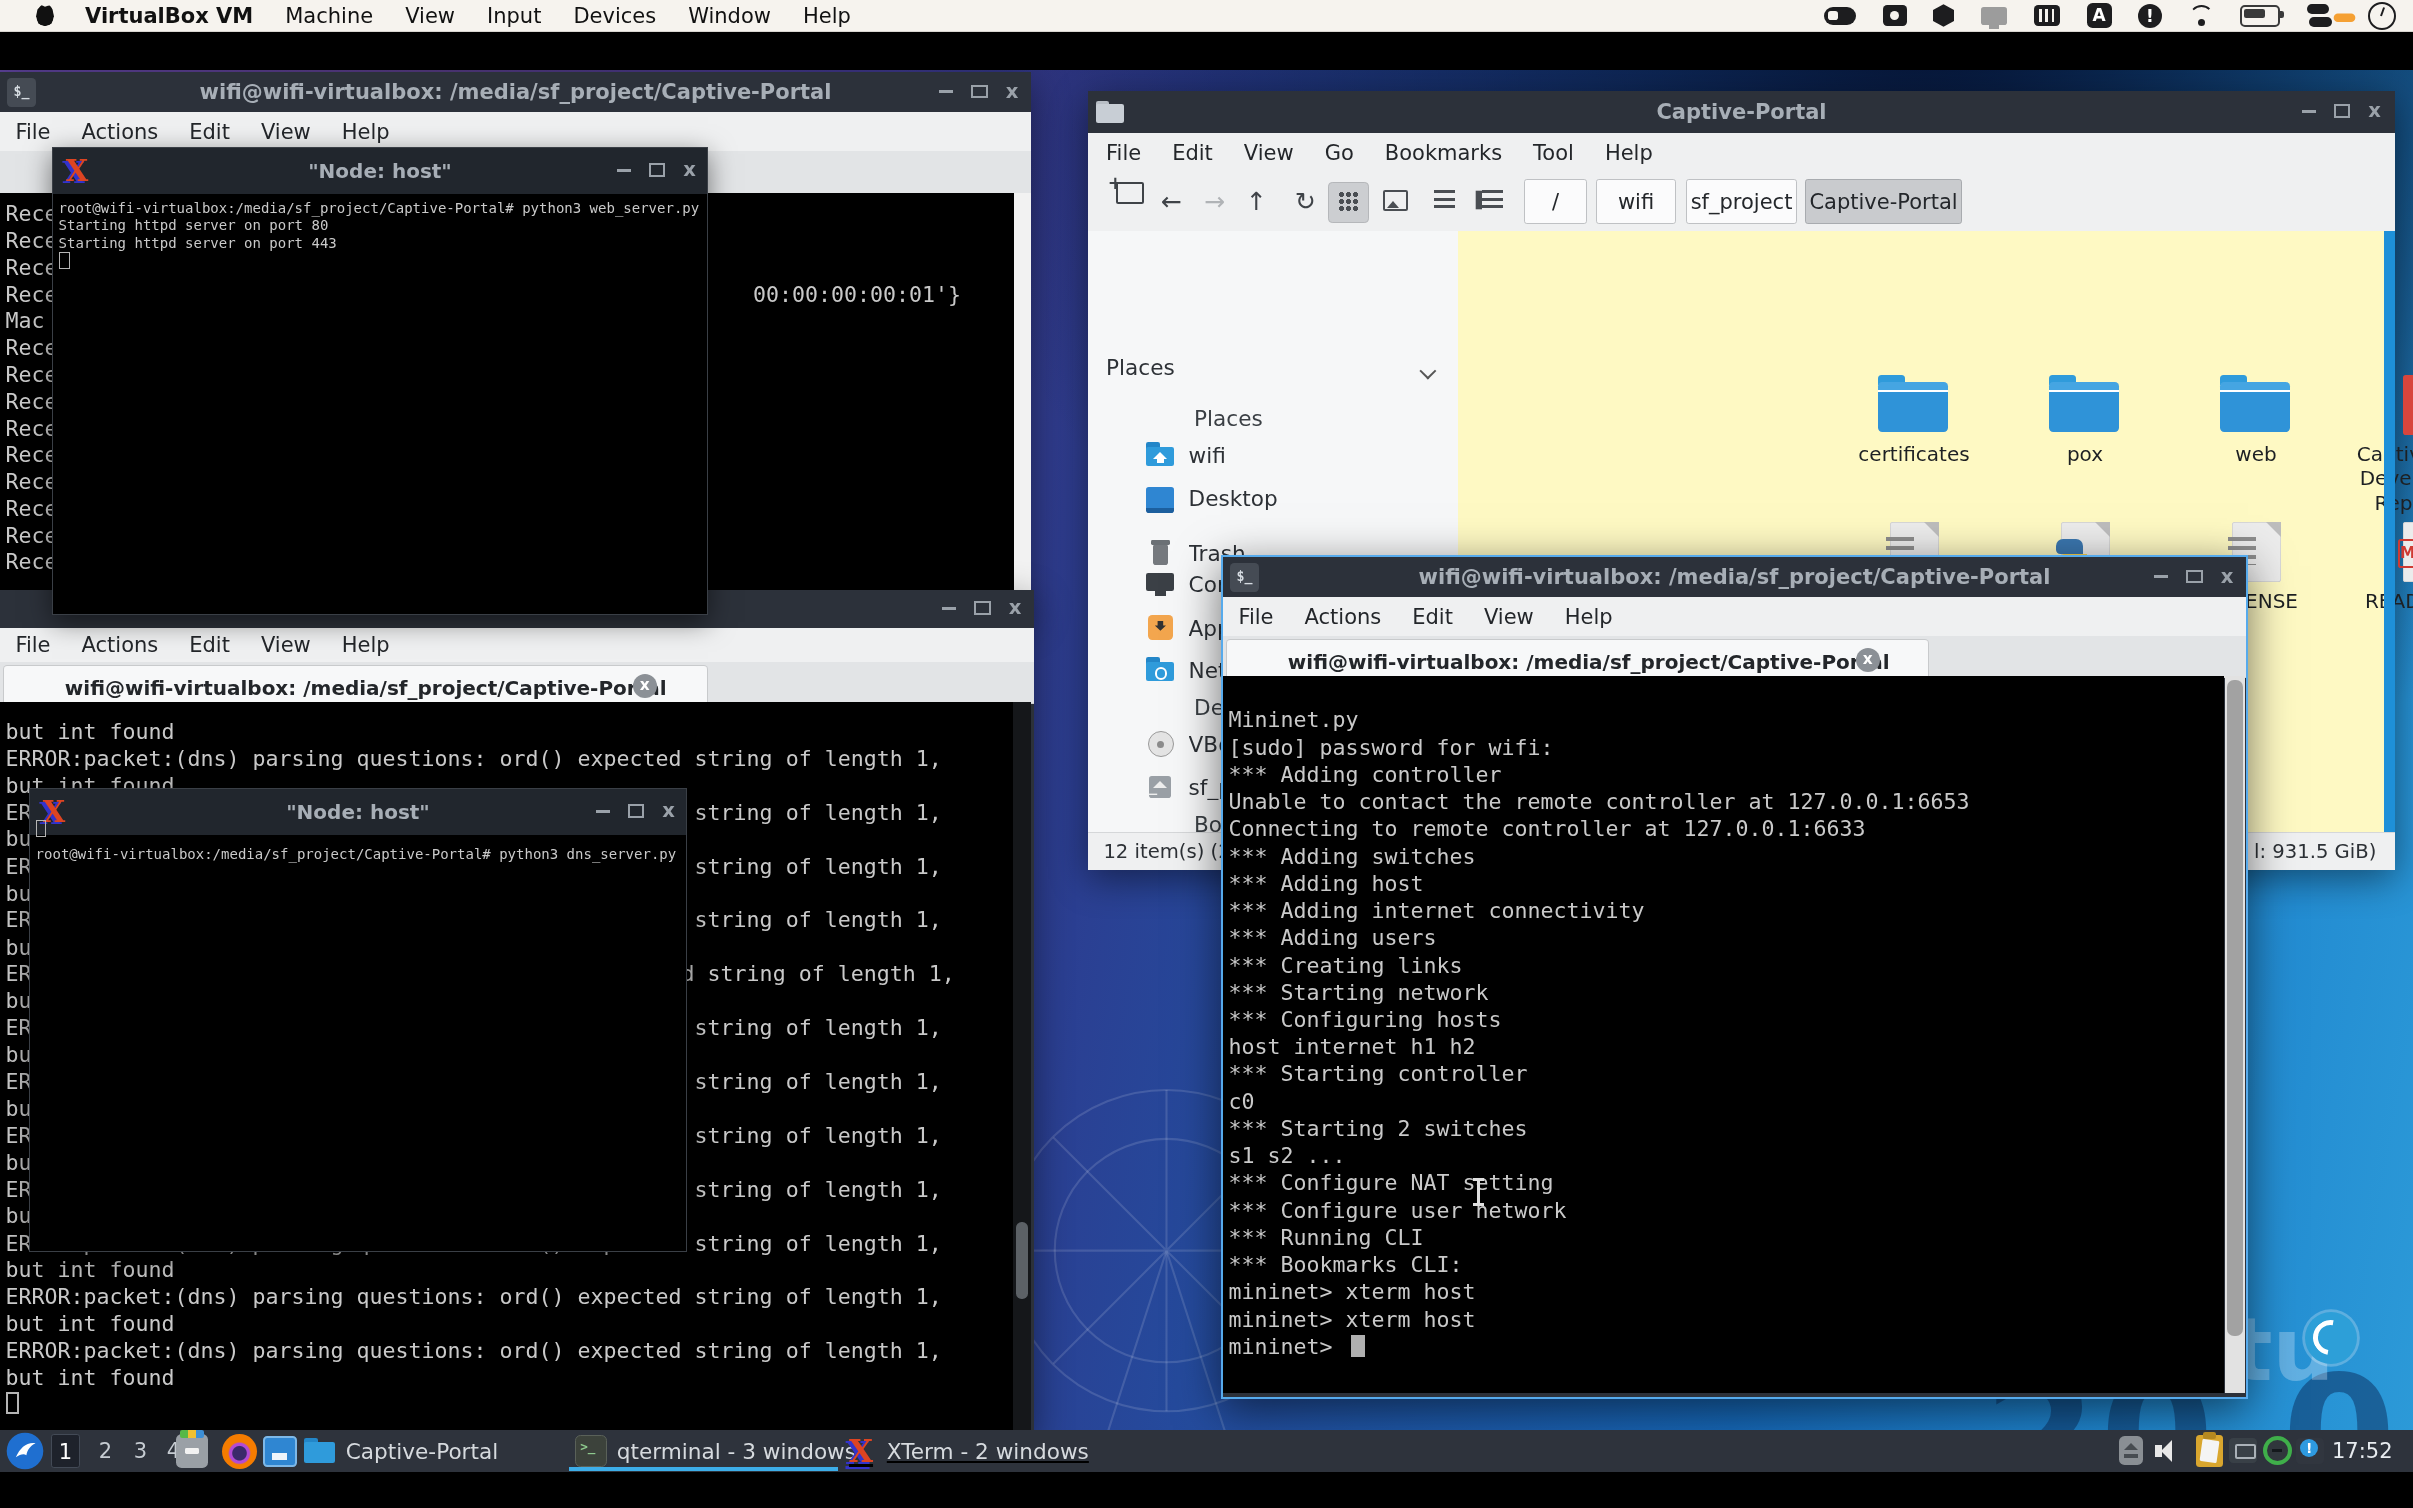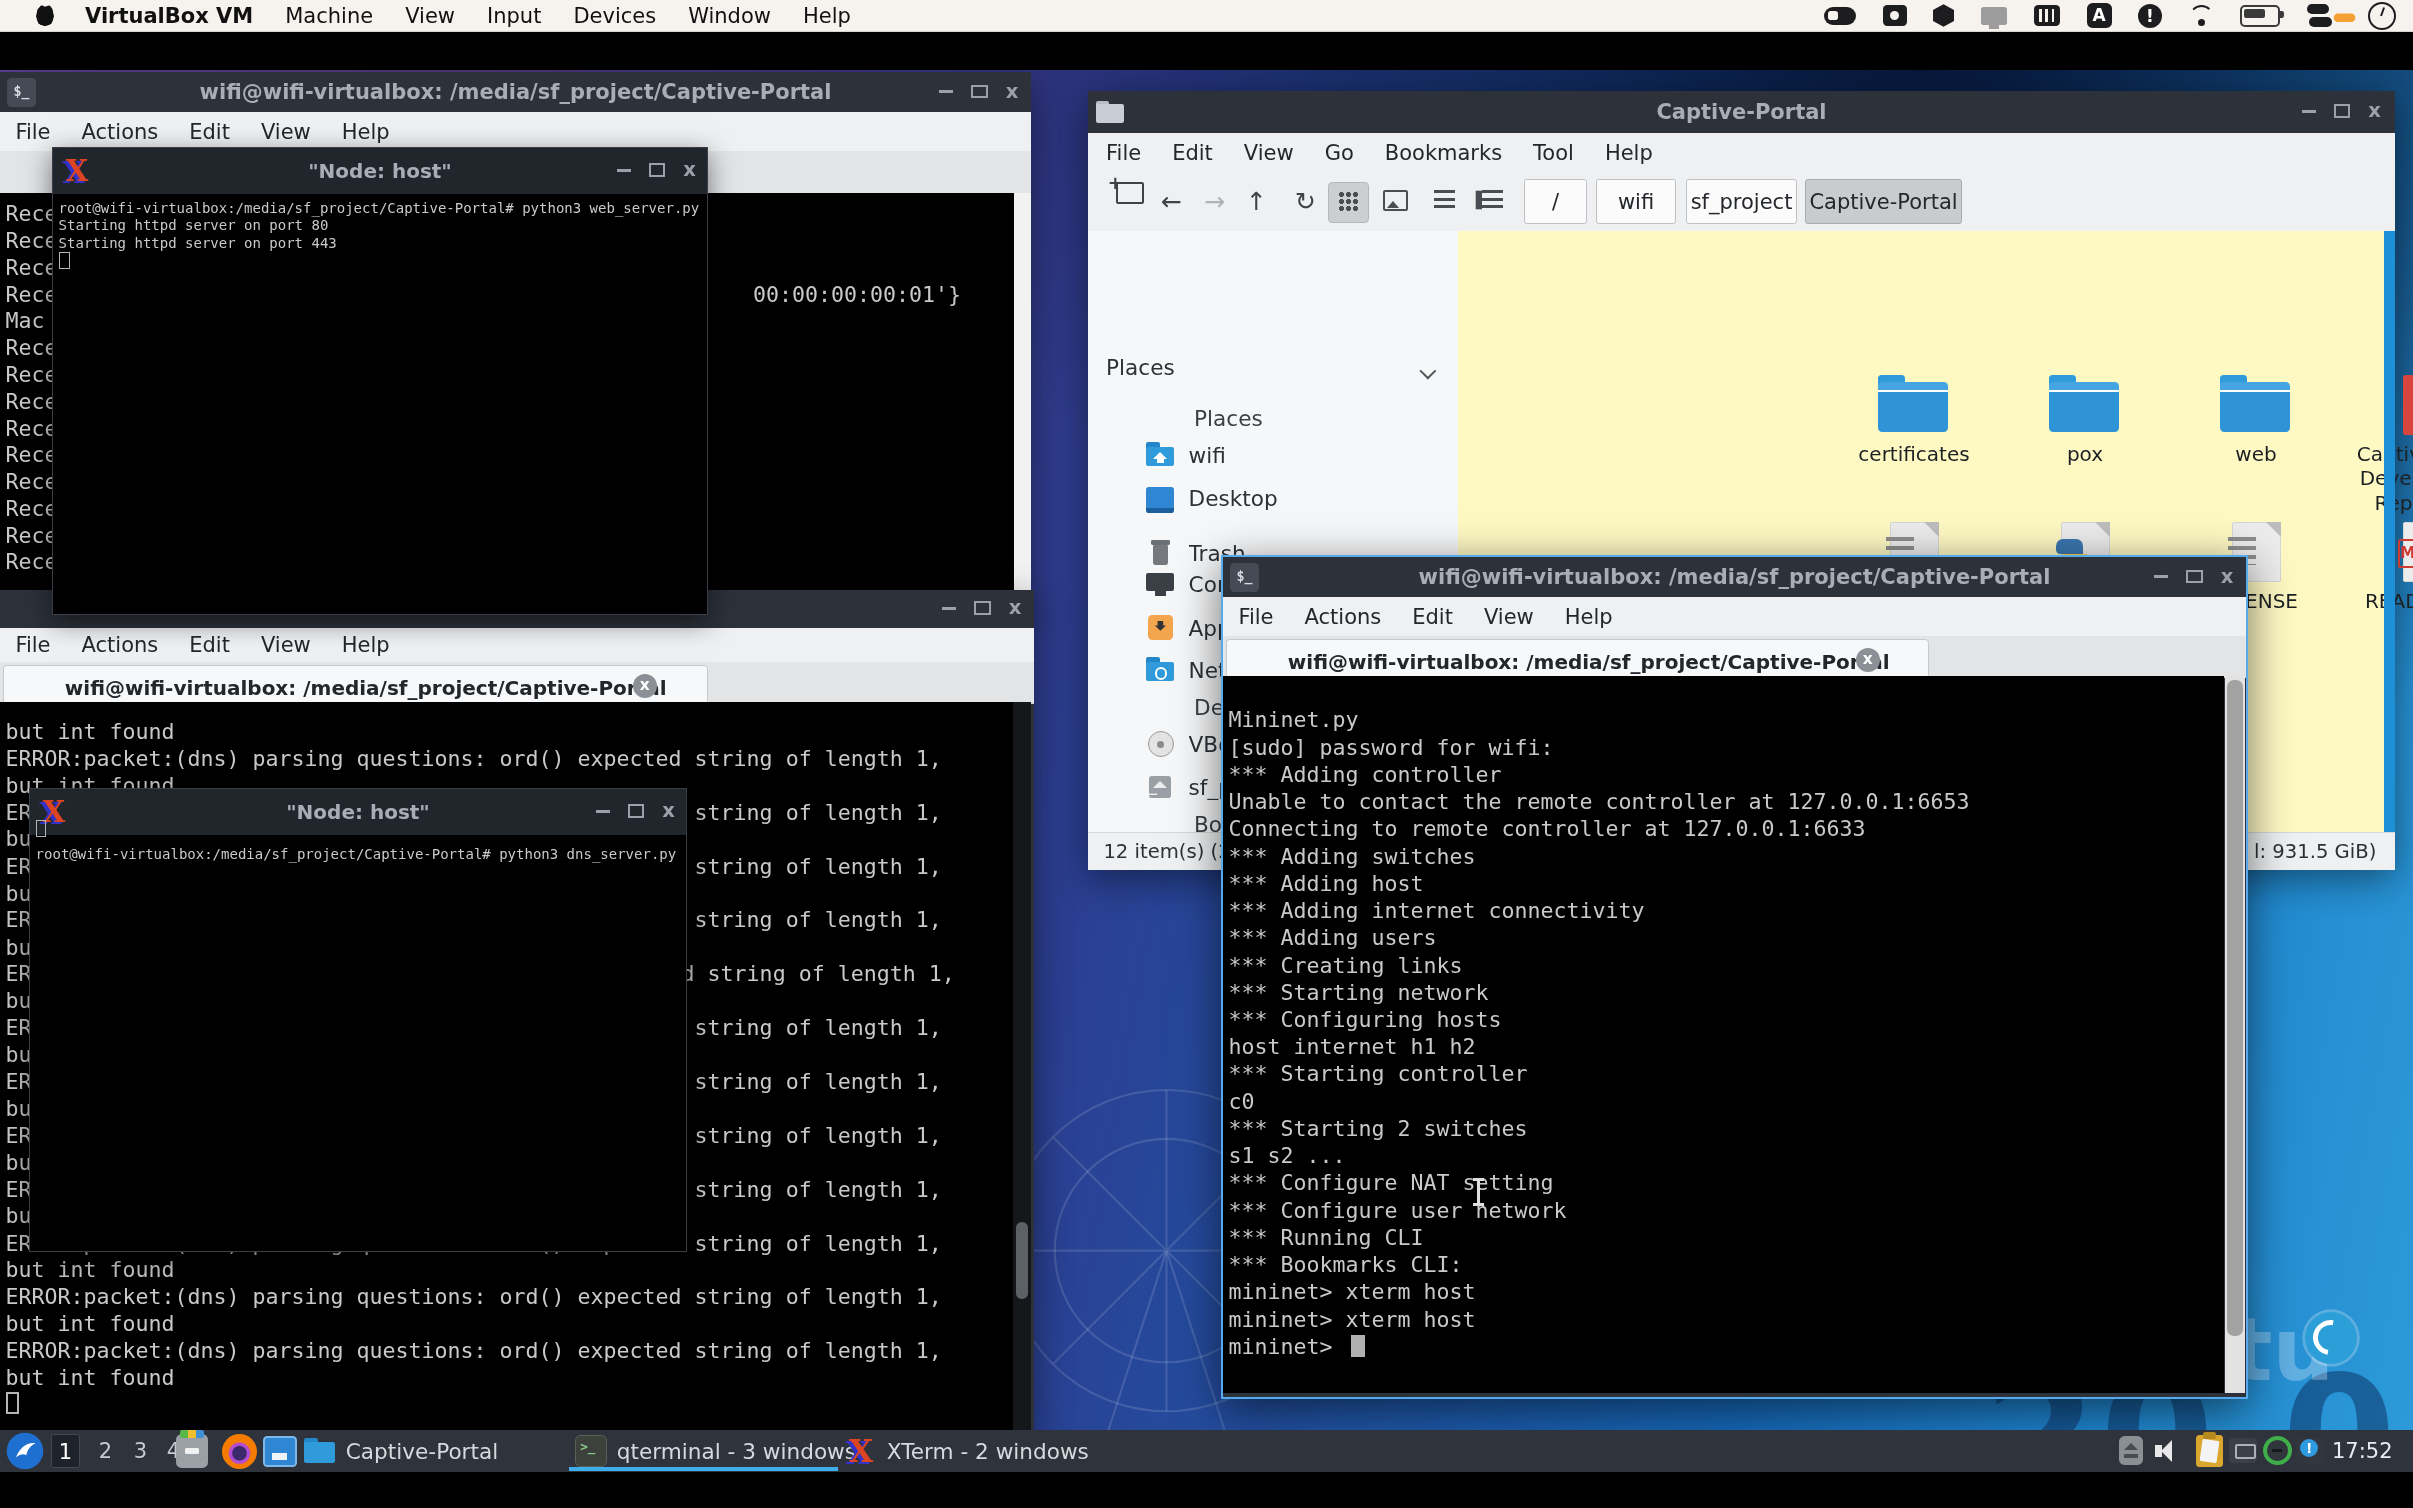--- a/index.html
+++ b/index.html
@@ -711,21 +711,21 @@
     </div>
     <div>
       <div class="tb-item" style="left: 304px;">
           <span class="tb-ic tb-folder"></span>
           <span class="tb-label">Captive-Portal</span>
         </div>
         <div class="tb-item" style="left: 575px;">
           <span class="tb-ic tb-term"></span>
           <span class="tb-label">qterminal - 3 windows</span>
         </div>
-        <div class="tb-item" style="left: 845px;">
+        <div class="tb-item" style="left: 845px; text-decoration: underline;">
           <span class="tb-ic tb-x"></span>
           <span class="tb-label">XTerm - 2 windows</span>
         </div>
     </div>
     <div class="tb-underline"></div>
     <div>
       <span class="tray-ic tr-eject" style="left: 2119px; top: 6.3px;"></span>
         <span class="tray-ic tr-vol" style="left: 2155px; top: 8.4px;"></span>
         <span class="tray-ic tr-clip" style="left: 2196px; top: 4.9px;"></span>
         <span class="tray-ic tr-net" style="left: 2229px; top: 8.4px;"></span>

